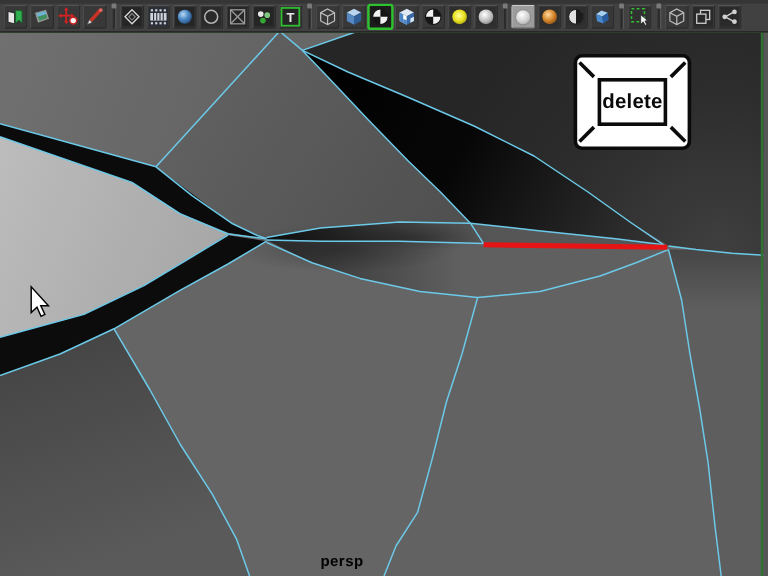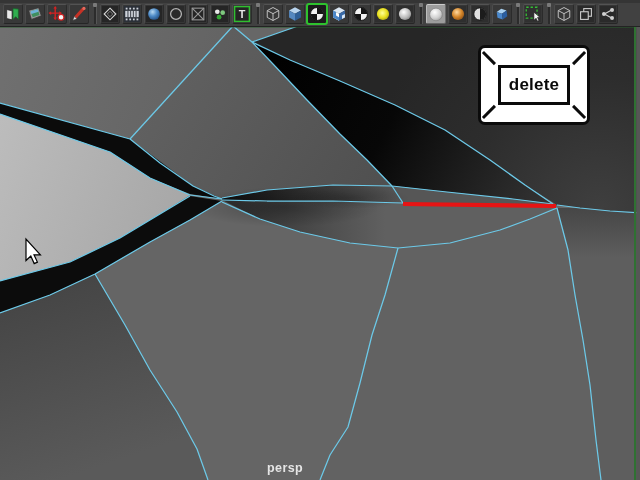--- a/index.html
+++ b/index.html
@@ -18,21 +18,21 @@
   .tb-btn svg{display:block;width:18px;height:18px;}
   .tb-btn.sel{outline:2px solid #2ec22e;outline-offset:-1px;background:#1c1c1c;}
   .tb-btn.act{background:#9c9c9c;border-color:#cccccc #6a6a6a #646464 #bdbdbd;}
   .tb-sep{width:5px;height:21px;flex:0 0 auto;position:relative;margin:0 1px;}
   .tb-sep::before{content:"";position:absolute;left:2px;top:3px;bottom:0;width:2px;
                   background:#2c2c2c;box-shadow:1px 0 0 #565656;}
   .tb-sep::after{content:"";position:absolute;left:1px;top:0;width:4px;height:4px;
                  background:#7a7a7a;border-radius:1px;}
 
   
-  #delete-key{position:absolute;left:478px;top:45px;width:112px;height:80px;z-index:3;
+  #delete-key{position:absolute;left:478px;top:45px;width:98px;height:80px;z-index:3;
               background:#ffffff;border:3px solid #0b0b0b;border-radius:7px;box-sizing:border-box;}
   #delete-key .inner{position:absolute;left:17px;right:17px;top:17px;bottom:17px;
               border:3.5px solid #0b0b0b;display:flex;align-items:center;justify-content:center;
               font-weight:bold;font-size:17px;color:#0b0b0b;letter-spacing:0.2px;}
   .diag{position:absolute;width:17px;height:3px;background:#0b0b0b;}
   .diag.tl{left:3px;top:3px;transform-origin:0 0;transform:rotate(45deg);}
   .diag.tr{right:3px;top:3px;transform-origin:100% 0;transform:rotate(-45deg);}
   .diag.bl{left:3px;bottom:3px;transform-origin:0 100%;transform:rotate(-45deg);}
   .diag.br{right:3px;bottom:3px;transform-origin:100% 100%;transform:rotate(45deg);}
 
@@ -399,15 +399,15 @@
     </div>
 
   <div id="delete-key">
     <div class="diag tl"></div>
     <div class="diag tr"></div>
     <div class="diag bl"></div>
     <div class="diag br"></div>
     <div class="inner">delete</div>
   </div>
 
-  <div id="camera-label" style="color: #e5e5e5;">persp</div>
+  <div id="camera-label" style="color: #000000;">persp</div>
 
 </div>
 
 </body></html>

